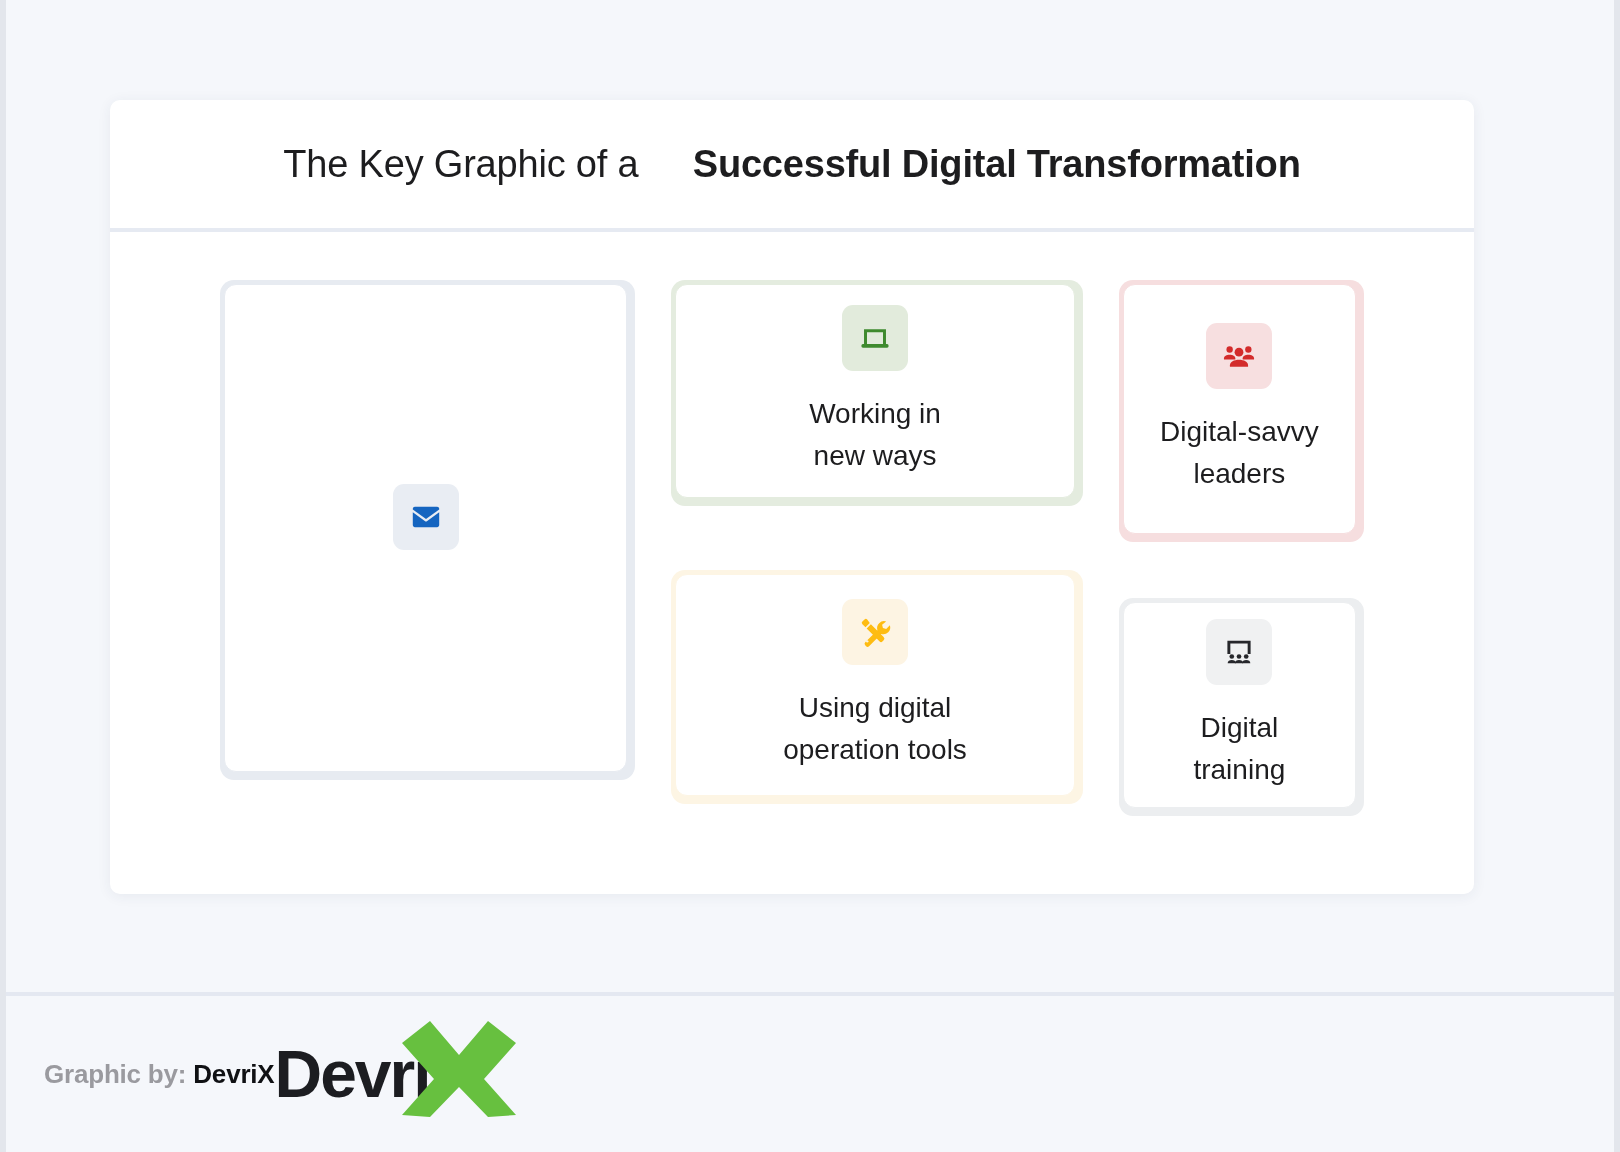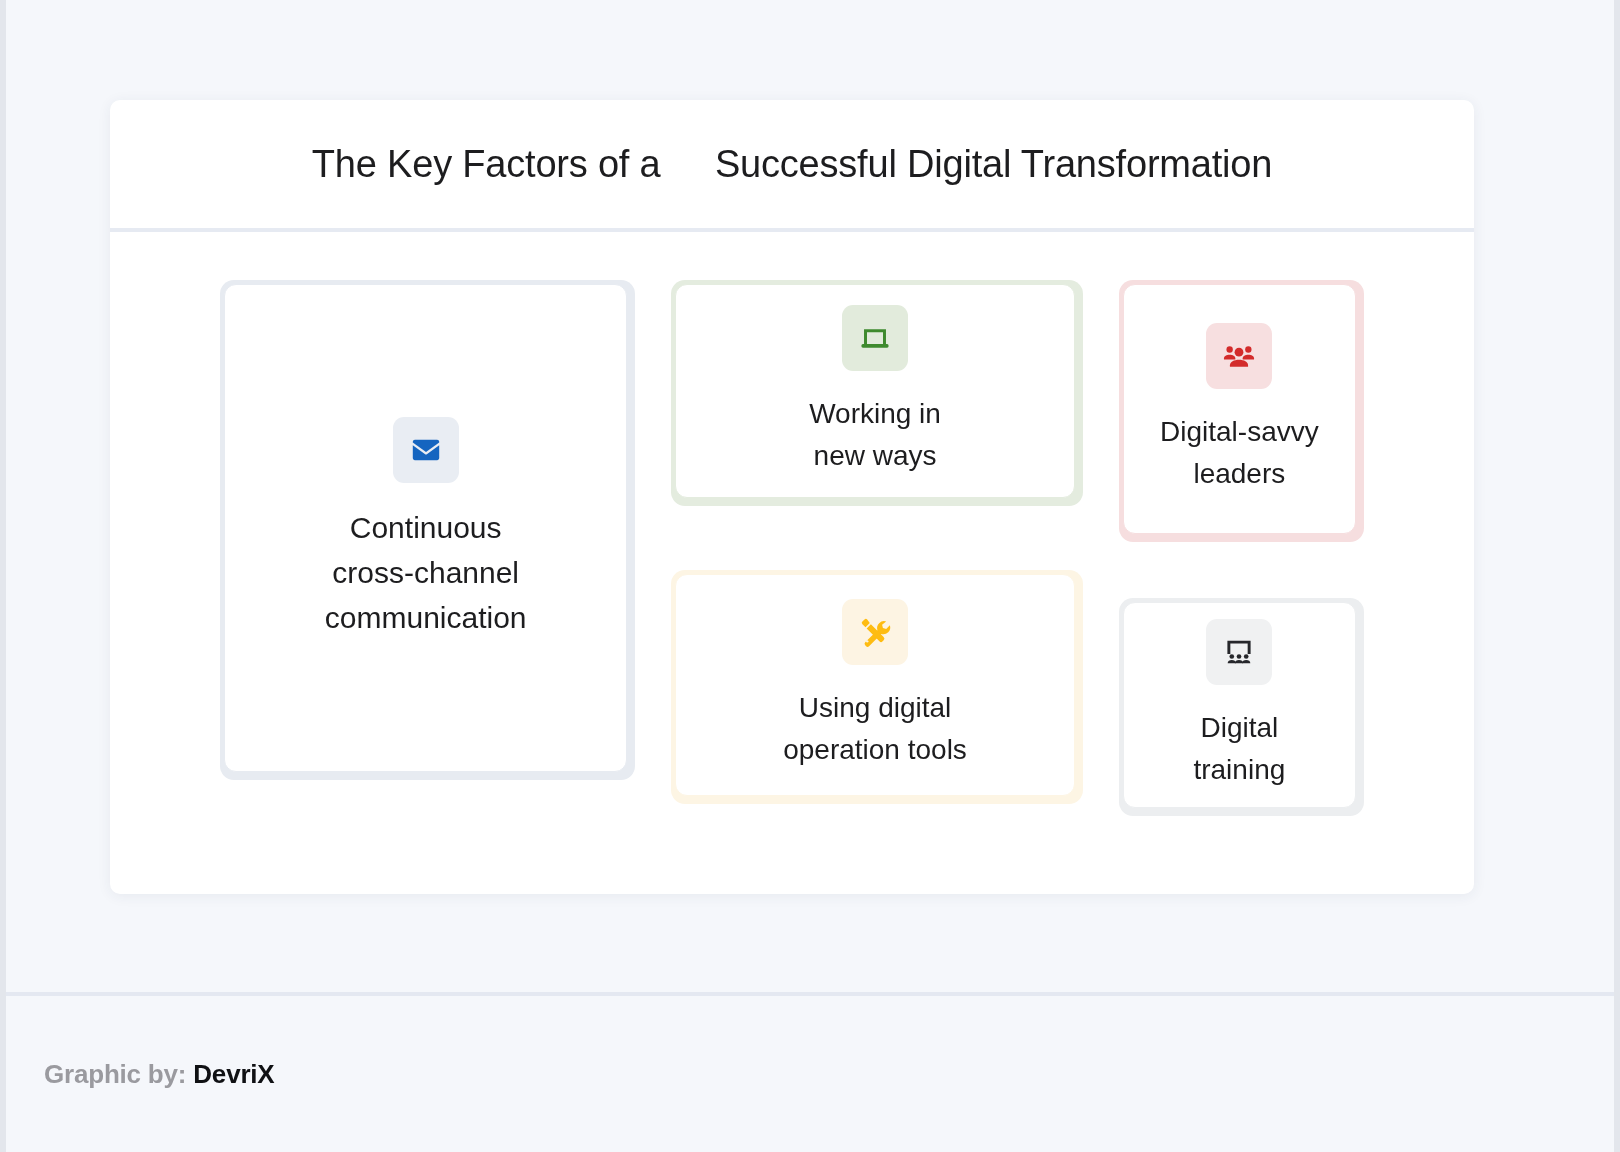--- a/index.html
+++ b/index.html
@@ -42,21 +42,21 @@
     border-bottom: 4px solid #e6eaf2;
   }
 
   .panel-title {
     font-size: 38px;
     font-weight: 400;
     color: #1d1d1f;
     letter-spacing: -0.2px;
     white-space: nowrap;
   }
-  .panel-title b { font-weight: 400; margin-left: 44px; }
+  .panel-title b { font-weight: 700; margin-left: 44px; }
 
   
   .panel-body {
     padding: 48px 110px 0 110px;
     display: flex;
     gap: 36px;
     align-items: flex-start;
   }
 
   .col-left  { width: 420px; }
@@ -168,37 +168,34 @@
   .logo-x-svg { margin-left: -30px; margin-top: -6px; }
 </style>
 </head>
 <body>
 
 <div class="page">
 
   <div class="panel">
 
     <div class="panel-header">
-      <h1 class="panel-title"><span>The Key Factors of a </span><b>Successful Digital Transformation</b></h1>
+      <h1 class="panel-title"><span>The Key Graphic of a </span><b>Successful Digital Transformation</b></h1>
     </div>
 
     <div class="panel-body">
 
       <div class="col-left">
         <div class="card blue card-big">
           <div class="card-inner">
             <div class="icon-tile bg-blue">
               <svg width="36" height="36" viewBox="0 0 24 24" aria-hidden="true">
                 <path fill="#1565c0" d="M3.2 6.6c0-.77.63-1.4 1.4-1.4h14.8c.77 0 1.4.63 1.4 1.4v.35L12 13.3 3.2 6.95V6.6z"></path>
                 <path fill="#1565c0" d="M3.2 8.85V17.4c0 .77.63 1.4 1.4 1.4h14.8c.77 0 1.4-.63 1.4-1.4V8.85l-8.22 5.93a1.05 1.05 0 0 1-1.16 0L3.2 8.85z"></path>
               </svg>
             </div>
-            <div class="card-label lg">Continuous
-cross-channel
-communication</div>
           </div>
         </div>
       </div>
 
       <div class="col-mid">
 
         <div class="card green card-mid-top">
           <div class="card-inner">
             <div class="icon-tile bg-green">
               <svg width="34" height="34" viewBox="0 0 24 24" aria-hidden="true">
@@ -268,15 +265,23 @@
         </div>
 
       </div>
 
     </div>
   </div>
 
   <div class="footer">
     <div class="credit"><span>Graphic by: </span><b>DevriX</b></div>
 
+    <div class="logo">
+      <span class="logo-text">Devri</span>
+      <span class="logo-x-svg">
+        <svg width="118" height="104" viewBox="0 0 118 104" aria-hidden="true">
+          <path fill="#67c03f" d="M30 4 L59 38 L88 4 L116 26 L84 62 L116 98 L88 100 L59 70 L30 100 L2 98 L34 62 L2 26 Z"></path>
+        </svg>
+      </span>
+    </div>
   </div>
 
 </div>
 
 </body></html>

